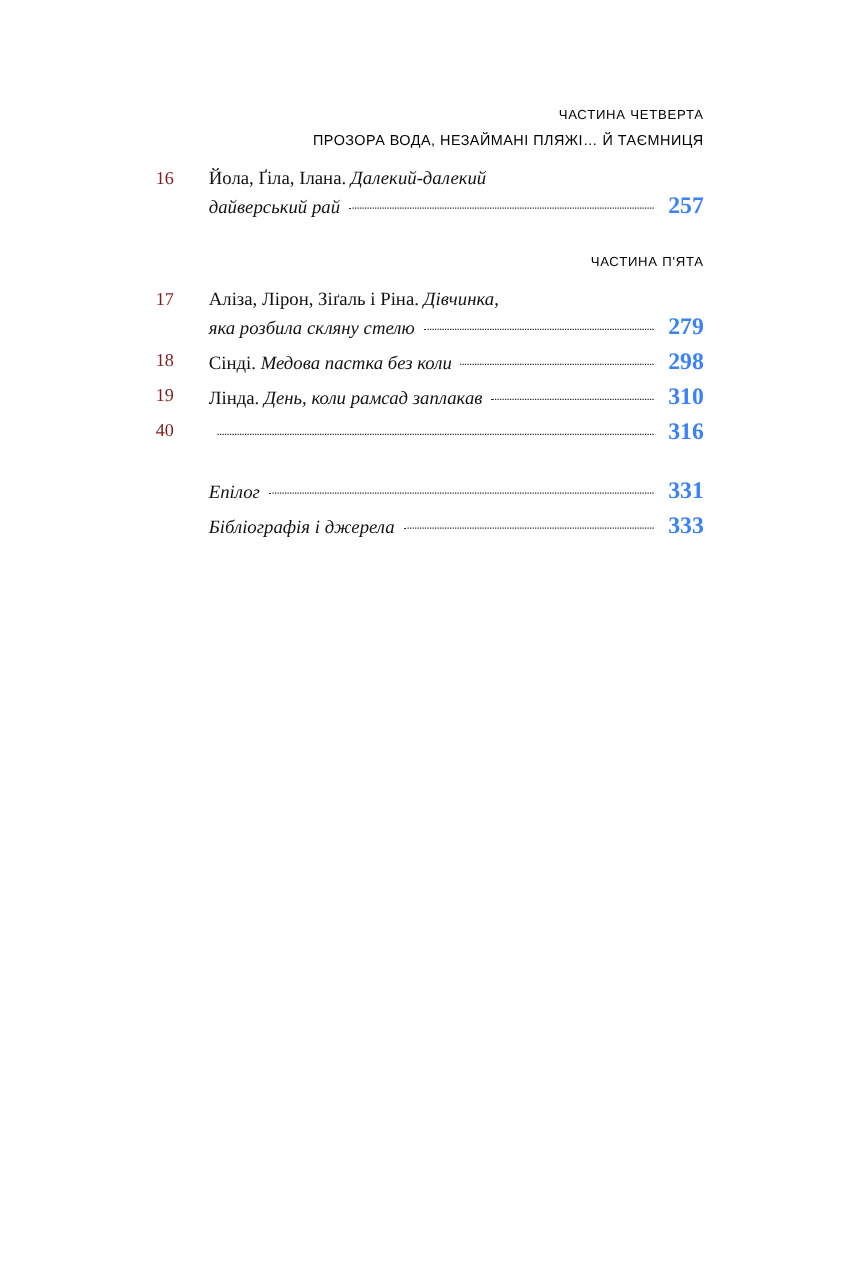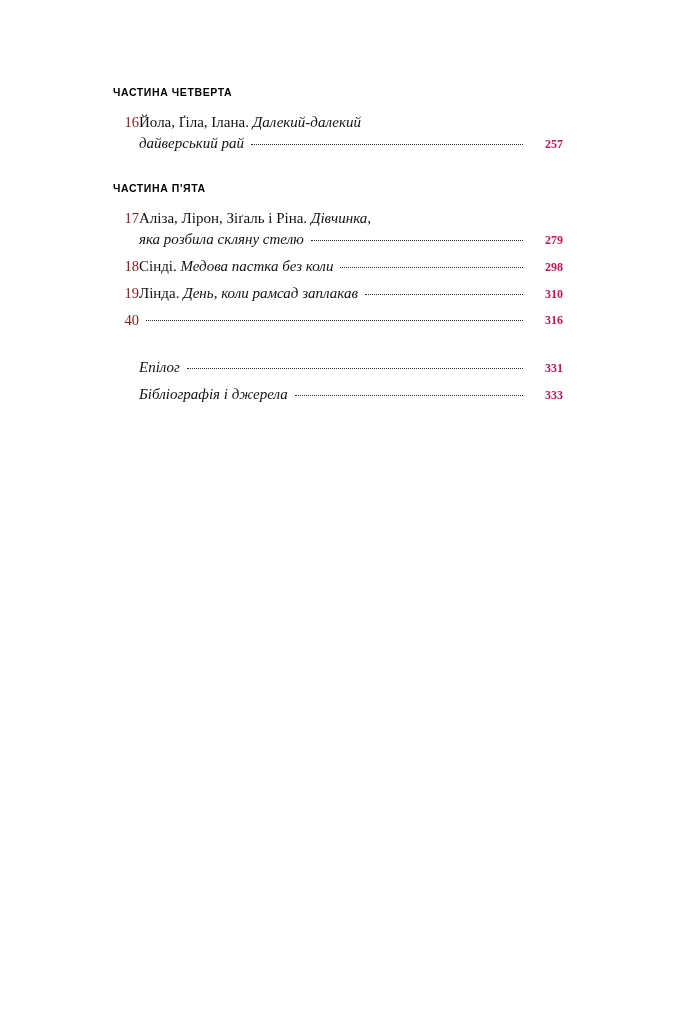--- a/index.html
+++ b/index.html
@@ -22,23 +22,23 @@
     width: 682px;
     height: 1024px;
   }
   .toc {
     position: absolute;
     left: 113px;
     top: 86px;
     width: 450px;
   }
   .part-heading {
-    text-align: left;
+    text-align: right;
     font-family: "Liberation Sans", sans-serif;
-    font-weight: bold;
+    font-weight: normal;
     font-size: 10.5px;
     letter-spacing: 0.6px;
     color: #000000;
     text-transform: uppercase;
   }
   .part-heading .part-label {
     display: block;
     margin-bottom: 9px;
   }
   .part-heading .part-title {
@@ -62,20 +62,21 @@
     flex: 0 0 26px;
     text-align: right;
     padding-right: 0;
     color: #7f1d1d;
     font-size: 14.5px;
   }
   .entry .body {
     flex: 1 1 auto;
     position: relative;
     min-width: 0;
+    margin-left: 28px;
   }
   .entry .line {
     display: flex;
     align-items: baseline;
     width: 100%;
   }
   .entry .title-text {
     white-space: nowrap;
   }
   .entry .title-text .ital {
@@ -87,23 +88,23 @@
     position: relative;
     height: 1px;
     top: -3px;
     overflow: hidden;
     border-bottom: 1.4px dotted #2b2b2b;
   }
   .entry .pg {
     flex: 0 0 auto;
     width: 34px;
     text-align: right;
-    font-size: 12px;
+    font-size: 19px;
     font-weight: 600;
-    color: #be185d;
+    color: #3b82f6;
   }
   .entry .cont {
     display: block;
     font-style: italic;
   }
   .entry.two-line .line-2 {
     display: flex;
     align-items: baseline;
     width: 100%;
   }
@@ -122,20 +123,21 @@
 </style>
 </head>
 <body>
 
 <div class="page">
   <div class="toc">
 
     <div class="part-block part-block-1">
       <div class="part-heading">
         <span class="part-label">Частина четверта</span>
+        <span class="part-title">Прозора вода, незаймані пляжі… й таємниця</span>
       </div>
       <div class="entries">
         <div class="entry two-line">
           <div class="num">16</div>
           <div class="body">
             <div class="line">
               <span class="title-text"><span>Йола, Ґіла, Ілана. </span><span class="ital">Далекий-далекий</span></span>
             </div>
             <div class="line line-2">
               <span class="cont">дайверський рай</span>

